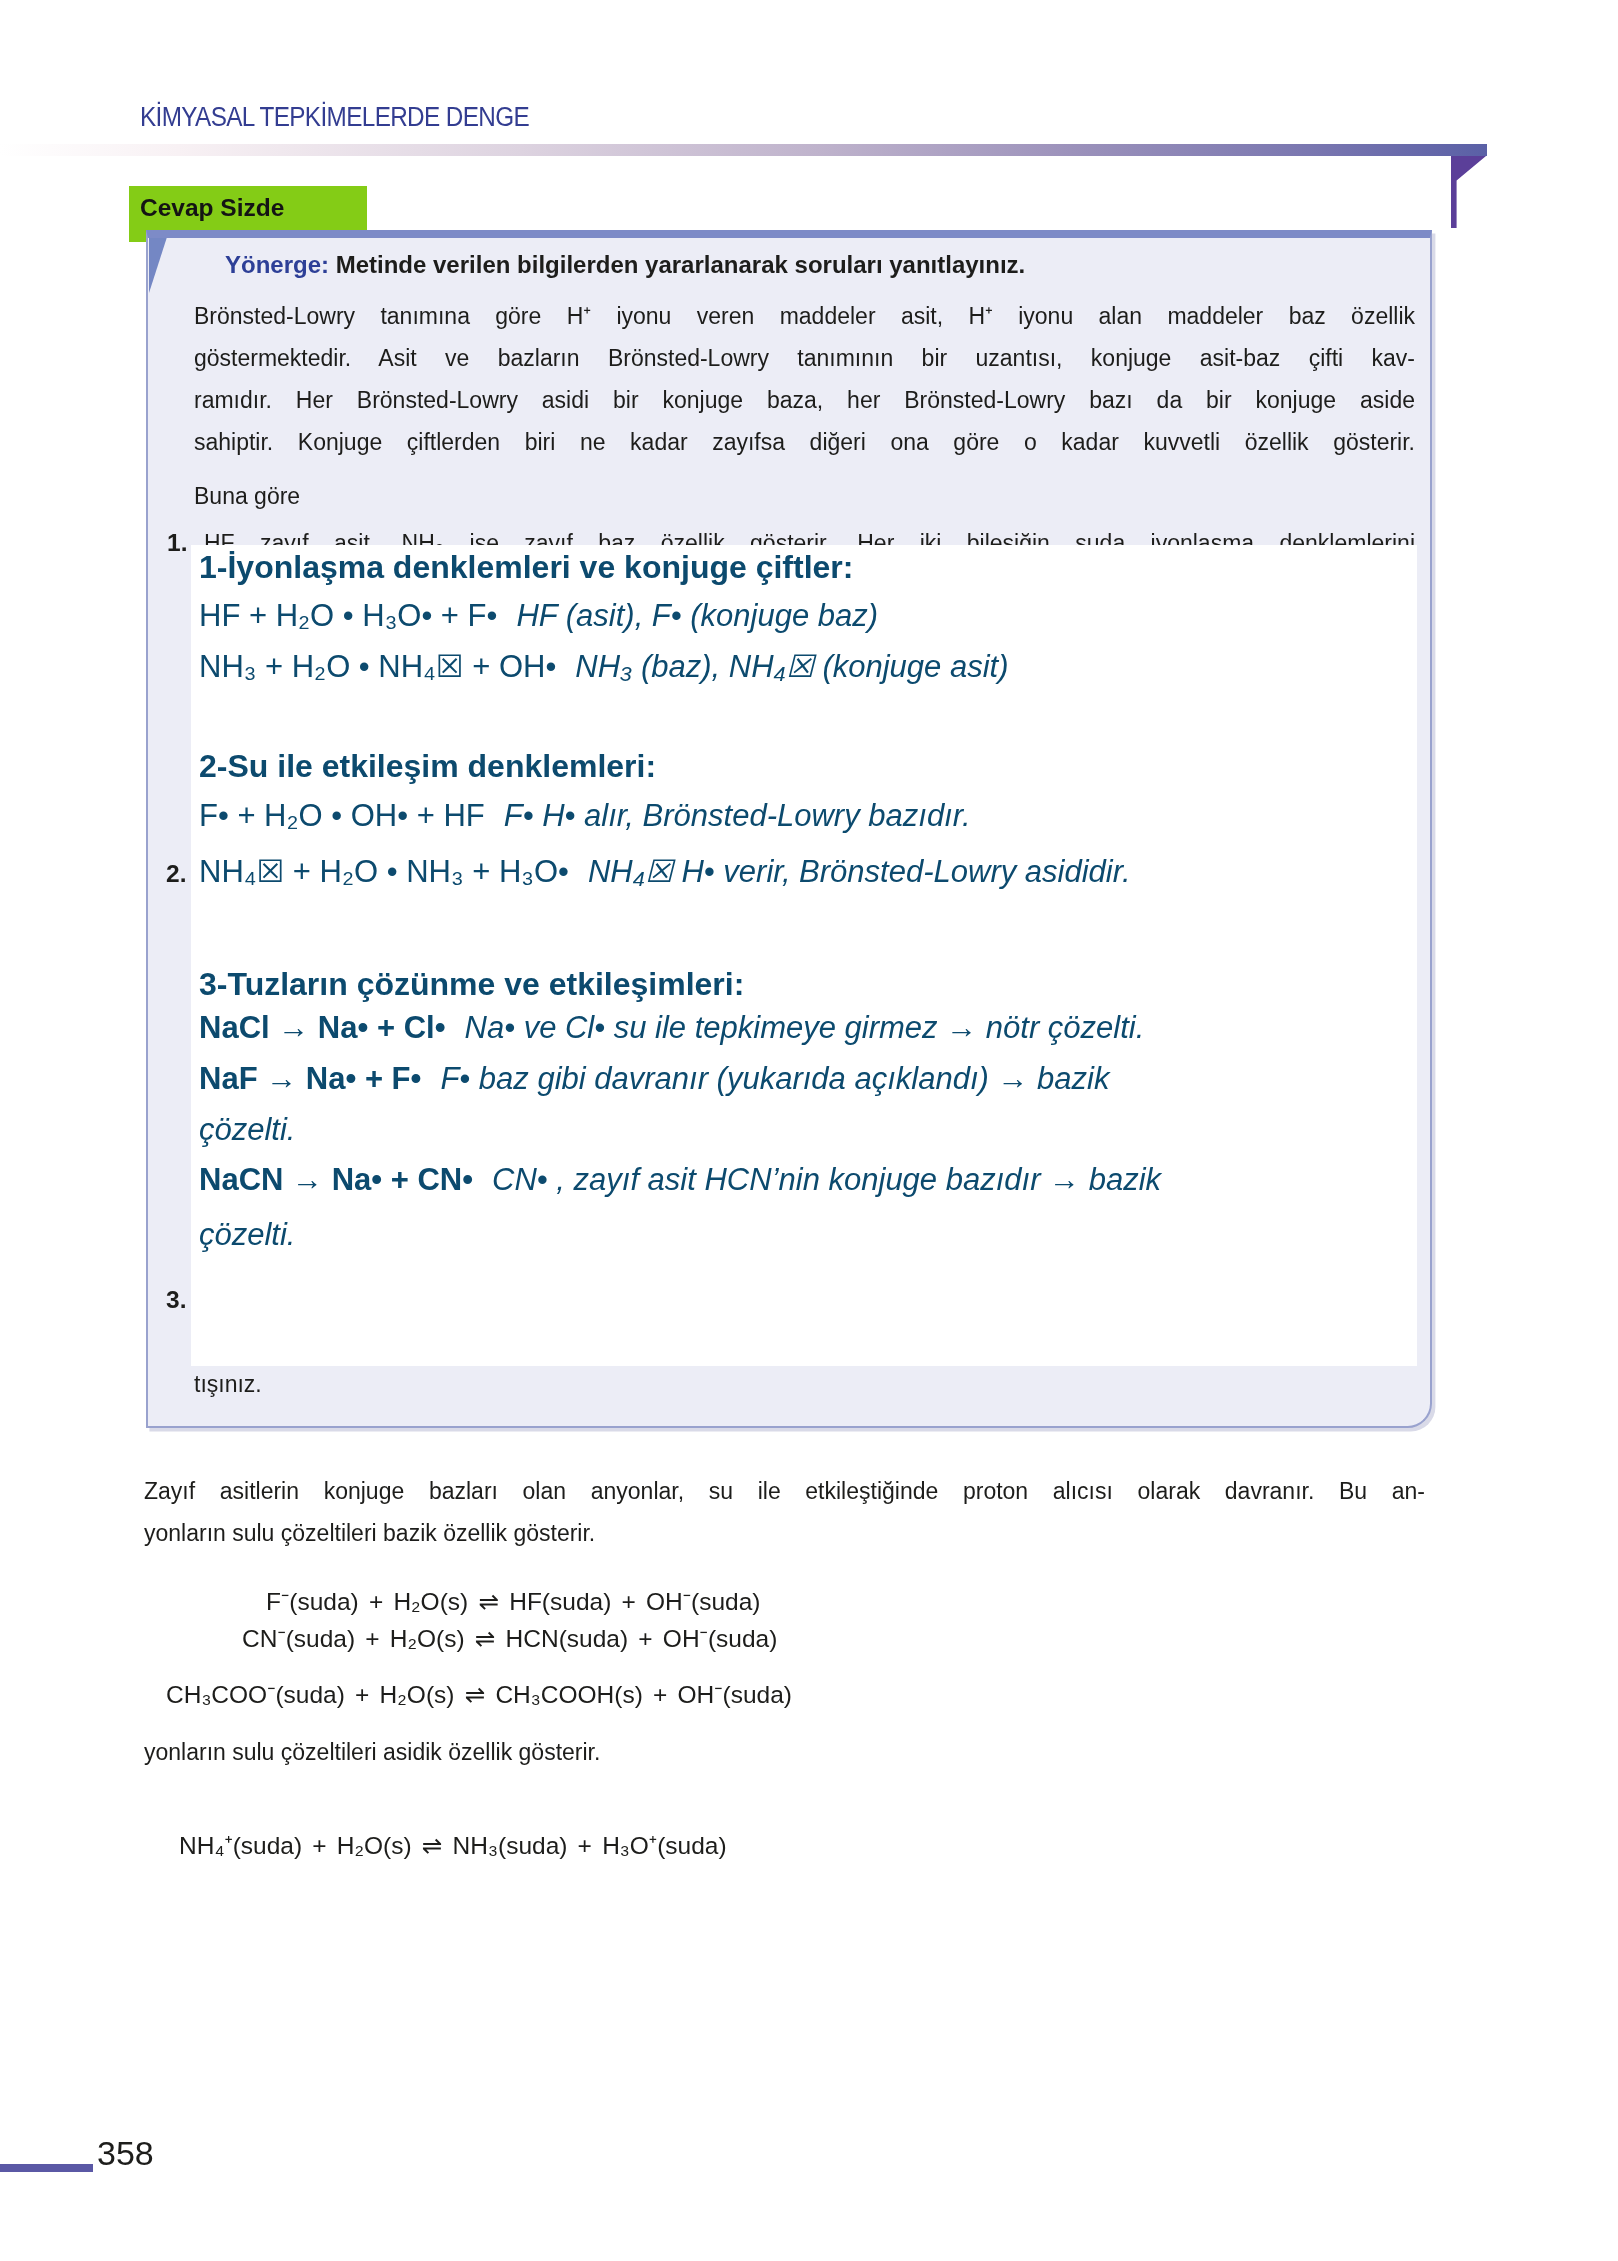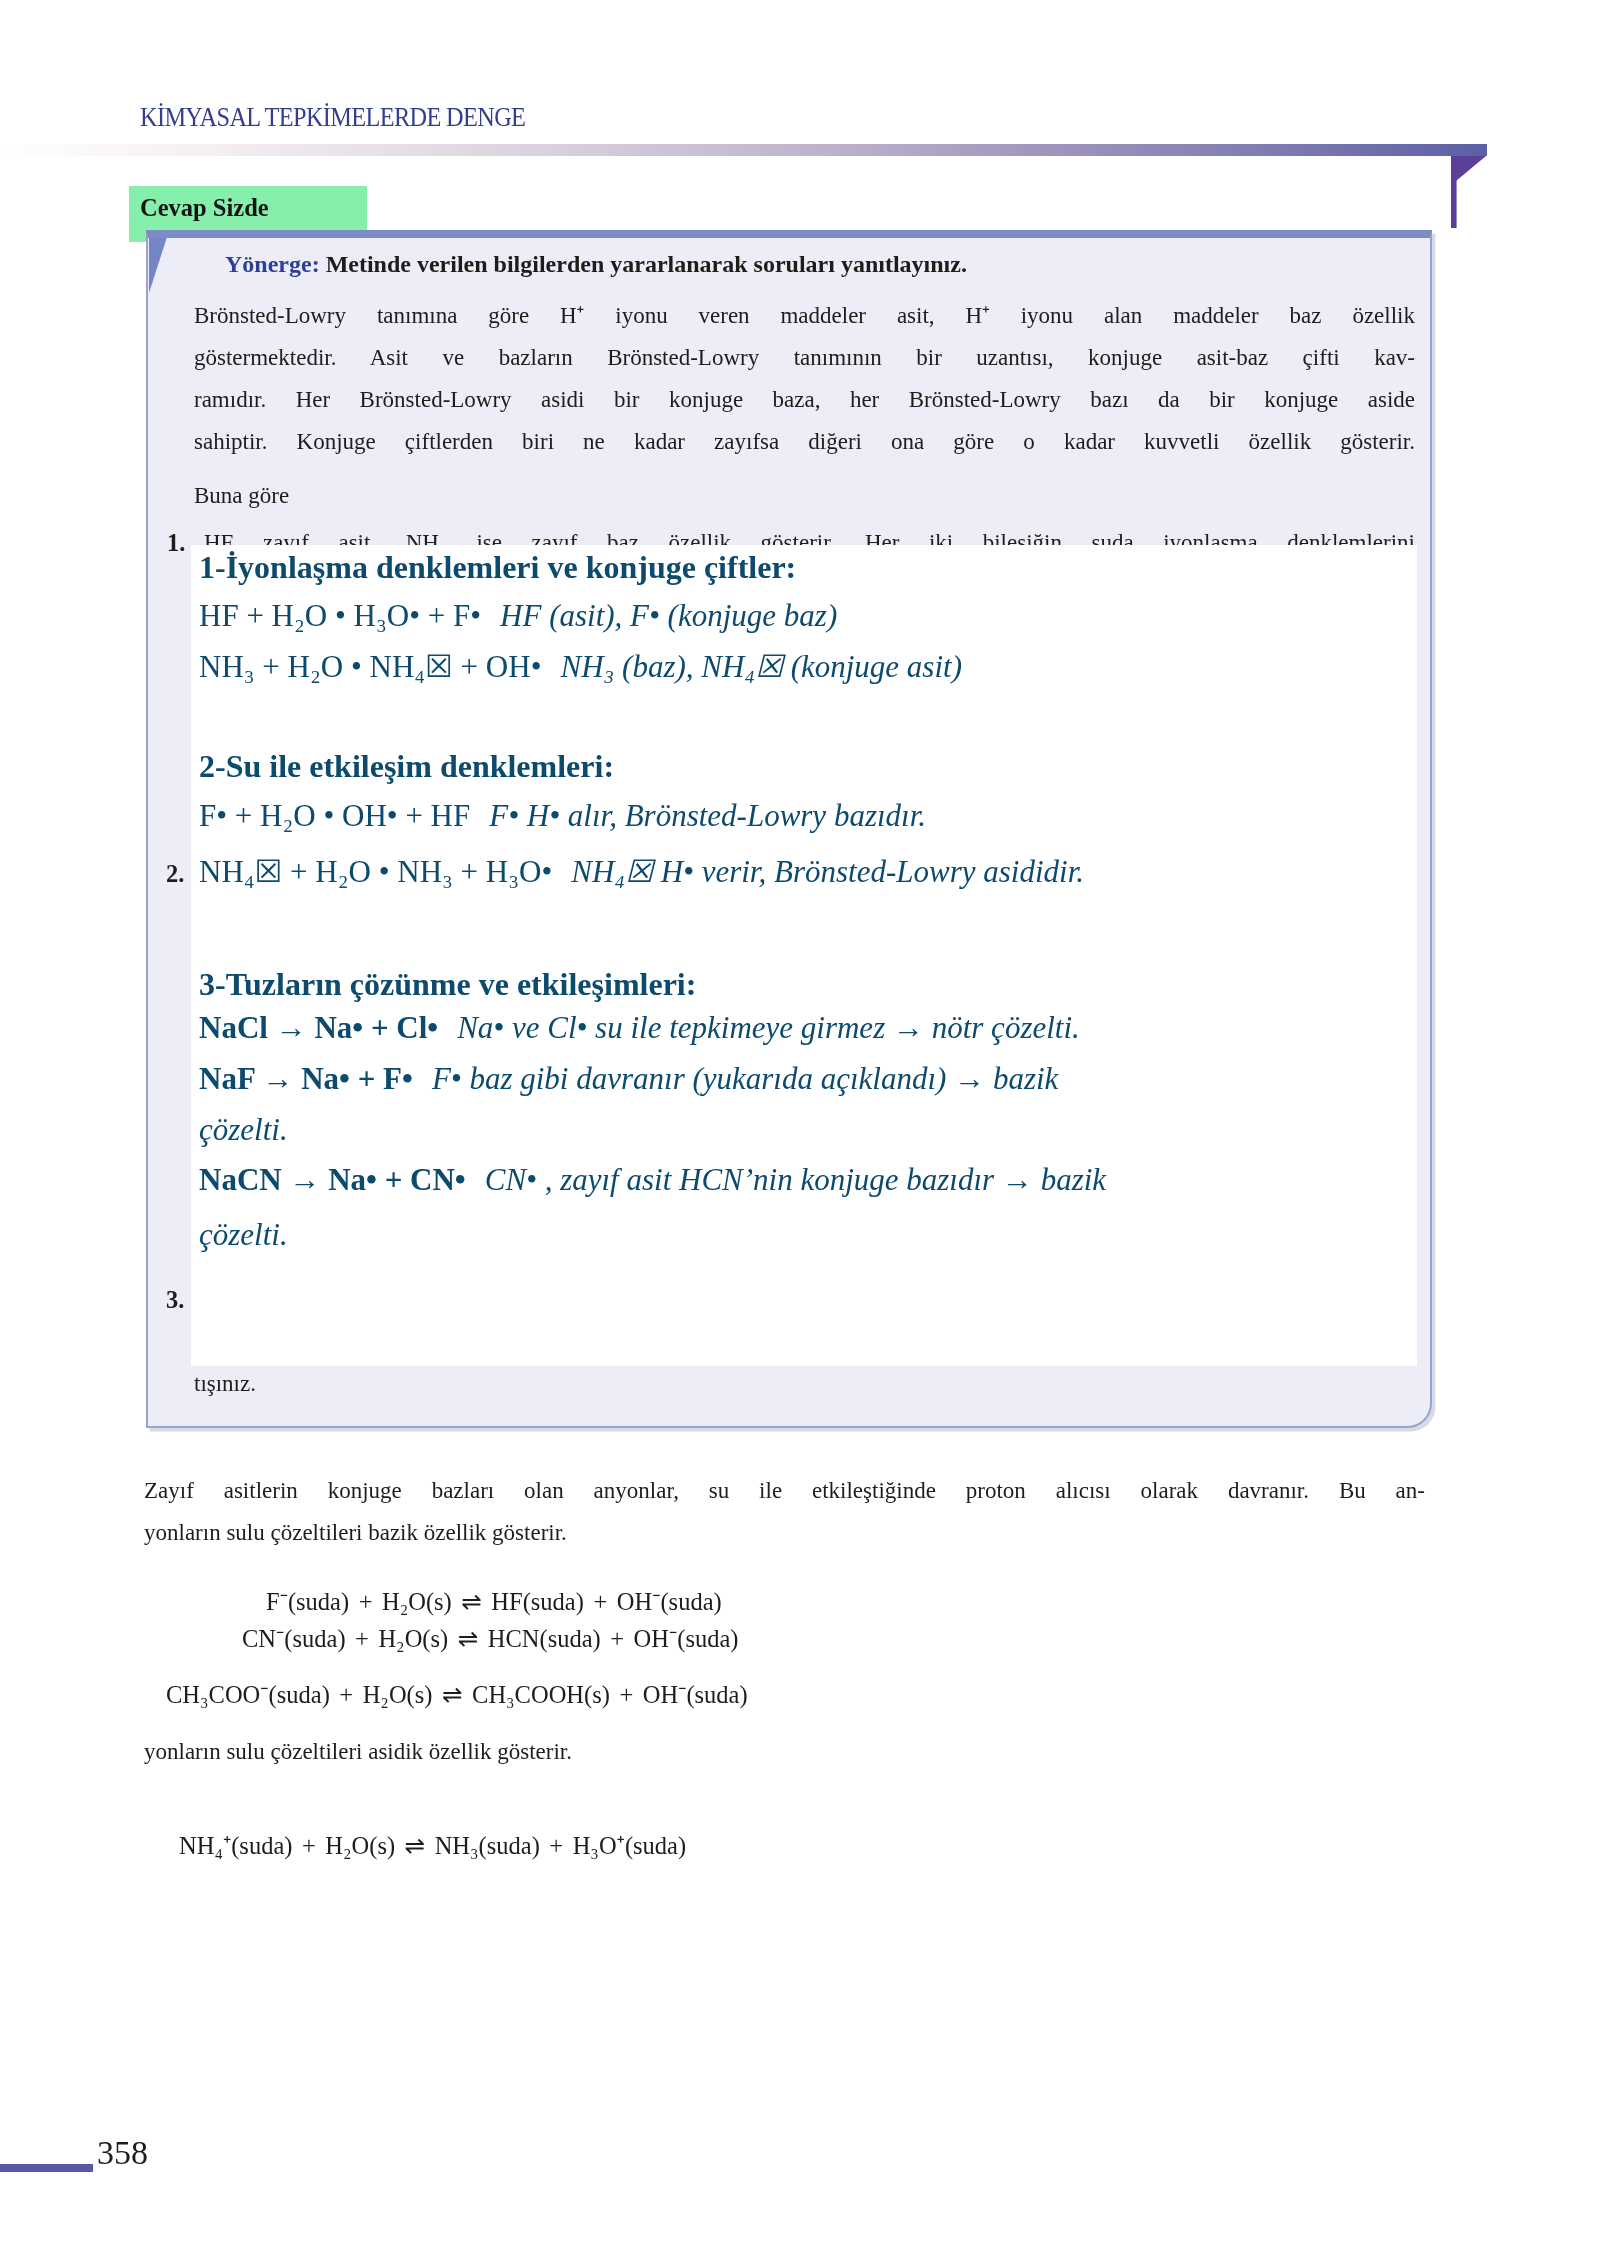--- a/index.html
+++ b/index.html
@@ -1,28 +1,28 @@
 <!DOCTYPE html>
 <html style="font-size:11px"><head>
 <meta charset="utf-8">
 <style>
   html,body{margin:0;padding:0;background:#ffffff;}
   #page{position:relative;width:1618px;height:2261px;background:#ffffff;overflow:hidden;
-        font-family:Liberation Serif, serif;color:#1d1d1b;}
+        font-family:Liberation Sans, sans-serif;color:#1d1d1b;}
   .abs{position:absolute;}
 
   
   .title{font-size:27px;color:#333d91;letter-spacing:-0.7px;transform:scaleX(.9);transform-origin:left top;white-space:nowrap;}
   .grad-bar{left:0;top:144px;width:1487px;height:11.6px;
     background:linear-gradient(90deg,#ffffff 0%,#f8f1f4 12%,#ddd3e0 35%,#bfb3cc 55%,#9c92bb 72%,#7a77b0 88%,#5a60a6 100%);}
   .fold{left:1451px;top:156px;width:35px;height:72px;background:#5b3f99;
     clip-path:polygon(0% 0%,100% 0%,16% 34%,16% 100%,0% 100%);}
 
   
-  .tab{left:129px;top:186px;width:238px;height:56px;background:#86efac;}
+  .tab{left:129px;top:186px;width:238px;height:56px;background:#84cc16;}
   .tab span{display:block;padding-left:11px;line-height:44px;font-size:24.5px;font-weight:bold;color:#141414;}
   .panel{left:146px;top:230px;width:1286px;height:1198px;background:#ecedf6;
     border:2px solid #99a2ce;border-top:8.9px solid #7d8bc7;border-radius:0 0 24.5px 0;
     box-shadow:3.4px 3.4px 0 #d9dae8;box-sizing:border-box;}
   .wedge{left:149px;top:238px;width:17.7px;height:55px;background:#7487c4;clip-path:polygon(0 0,100% 0,0 100%);}
 
   .directive{left:194px;top:251px;font-size:24px;font-weight:bold;white-space:nowrap;margin-left:31px;}
   .directive .lab{color:#2d3f97;}
   .ptext{font-size:23px;line-height:42px;color:#1d1d1b;}
   .just{text-align:justify;text-align-last:justify;}

